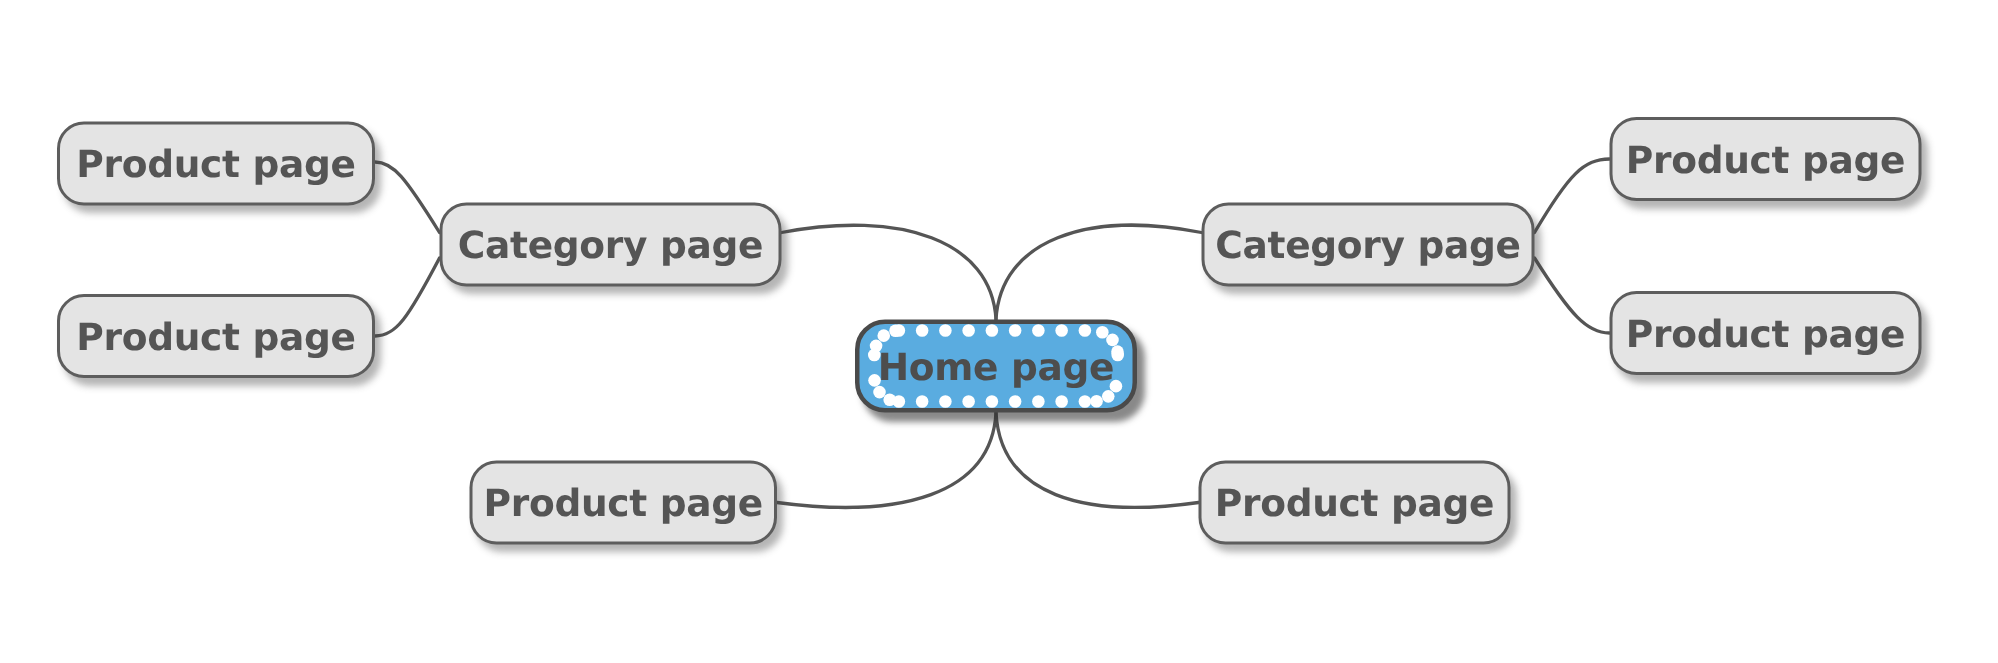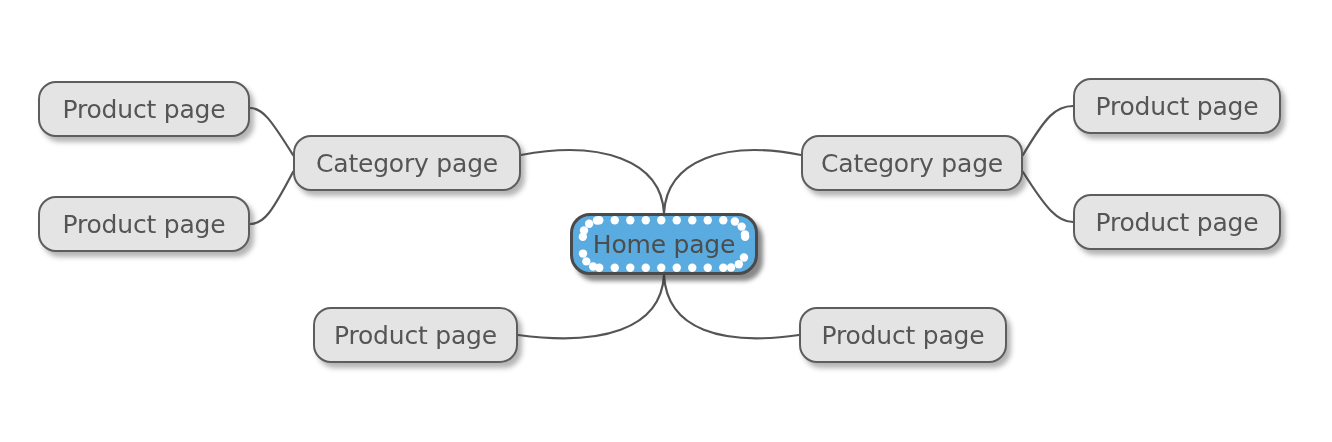--- a/index.html
+++ b/index.html
@@ -24,21 +24,21 @@
     width: 1332px;
     height: 442px;
   }
   .node {
     position: absolute;
     box-sizing: border-box;
     display: flex;
     align-items: center;
     justify-content: center;
     border-radius: 18px;
-    font-weight: normal;
+    font-weight: bold;
     letter-spacing: -0.2px;
     white-space: nowrap;
     user-select: none;
   }
   .node-grey {
     background: #e4e4e4;
     border: 2px solid #5d5d5d;
     color: #555555;
     font-size: 25px;
     box-shadow: 4px 5px 5px rgba(60,60,60,0.38);

